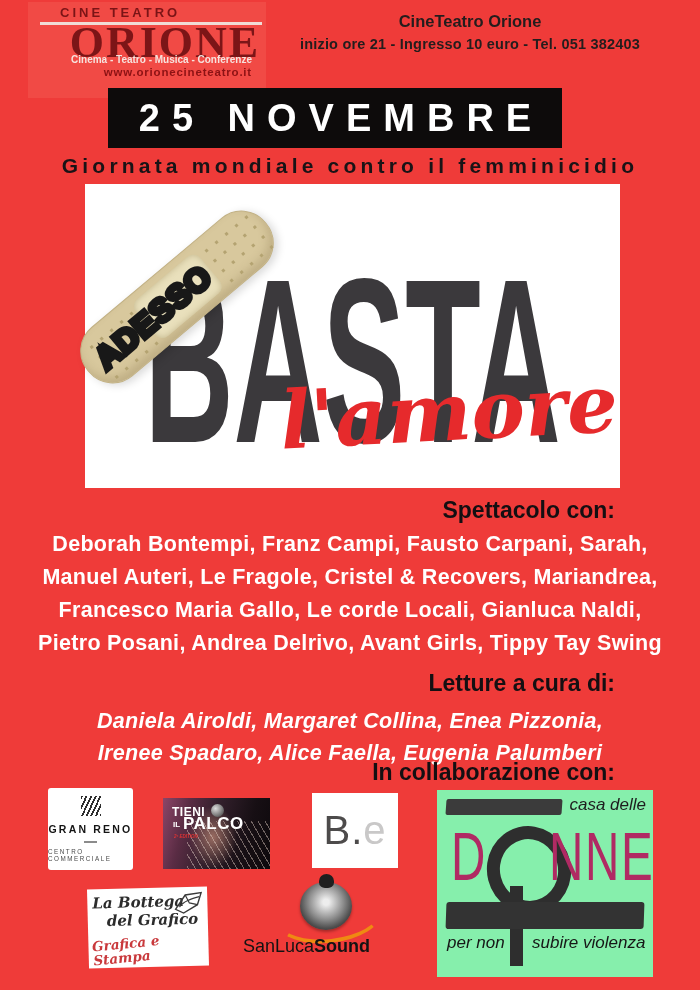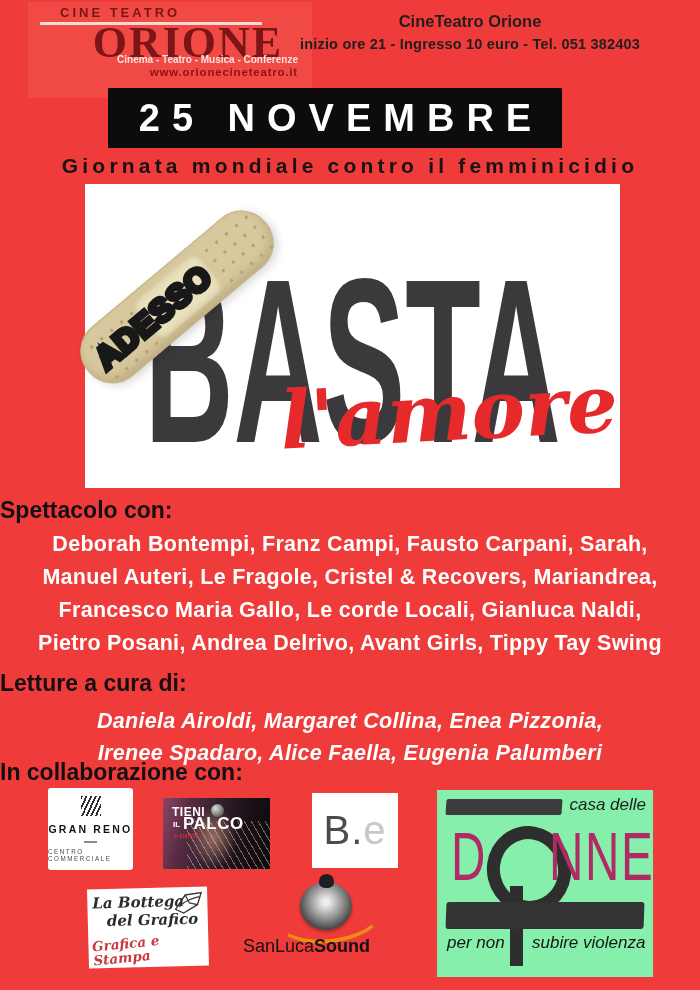--- a/index.html
+++ b/index.html
@@ -1,21 +1,21 @@
 <!DOCTYPE html>
 <html><head>
 <meta charset="utf-8">
 <style>
   html,body{margin:0;padding:0;background:#444;}
   .poster{position:relative;width:700px;height:990px;background:#ef3b39;overflow:hidden;
           font-family:"Liberation Sans",sans-serif;}
   .abs{position:absolute;}
 
   
-  .logo-block{left:28px;top:2px;width:238px;height:96px;background:#f14a45;padding-left:46px;}
+  .logo-block{left:28px;top:2px;width:238px;height:96px;background:#f14a45;}
   .logo-top{left:32px;top:4px;font-size:13px;font-weight:700;letter-spacing:3px;color:#7b1416;line-height:1;}
   .logo-underline{left:12px;top:20px;width:222px;height:3px;background:#f0dcd6;}
   .logo-name{left:36px;right:0;top:17px;text-align:center;font-family:"Liberation Serif",serif;
              font-weight:700;font-size:44px;line-height:1.1;letter-spacing:2px;color:#7c1517;}
   .logo-tagline{right:14px;top:53px;font-size:10px;font-weight:700;color:#f6e3de;line-height:1;}
   .logo-site{right:14px;top:65px;font-size:11.5px;font-weight:700;letter-spacing:.8px;color:#8d1214;line-height:1;text-align:right;}
 
   
   .header-right{left:250px;top:12px;width:440px;text-align:center;color:#241d1d;}
   .hr1{font-size:16.5px;font-weight:700;line-height:19px;}
@@ -43,21 +43,21 @@
          background-size:13px 13px;background-position:3px 2px;}
   .b-left{left:8px;}  .b-right{right:8px;}
   .b-pad{position:absolute;left:74px;top:7px;width:84px;height:48px;border-radius:9px;background:#e9e0bc;
          box-shadow:inset 0 0 6px rgba(140,120,70,.4);}
   .adesso{position:absolute;left:4px;top:13px;width:160px;text-align:center;font-weight:800;
           font-size:32px;line-height:36px;letter-spacing:1px;color:#fff;}
   .adesso::before{content:attr(data-text);position:absolute;left:0;top:0;width:100%;text-align:center;
           -webkit-text-stroke:5px #181818;color:transparent;}
 
   
-  .h-black{left:0;width:603px;text-align:left;font-weight:700;font-size:23px;color:#140f12;line-height:26px;}
+  .h-black{left:12px;width:603px;text-align:right;font-weight:700;font-size:23px;color:#140f12;line-height:26px;}
   .white-lines{left:0;width:700px;text-align:center;color:#fff;font-weight:700;font-size:21.5px;
                letter-spacing:.3px;}
   .cast-lines{top:528px;line-height:33px;}
   .read-lines{top:705px;line-height:32px;font-style:italic;}
 
   
   .lg-granreno{left:48px;top:788px;width:85px;height:82px;background:#fff;border-radius:3px;
                display:flex;flex-direction:column;align-items:center;justify-content:center;}
   .gr-icon{width:20px;height:20px;background:repeating-linear-gradient(115deg,#2e2e2e 0 1.8px,transparent 1.8px 4.2px);margin-bottom:7px;}
   .gr-name{font-size:10.5px;font-weight:700;letter-spacing:2.2px;color:#141414;}

